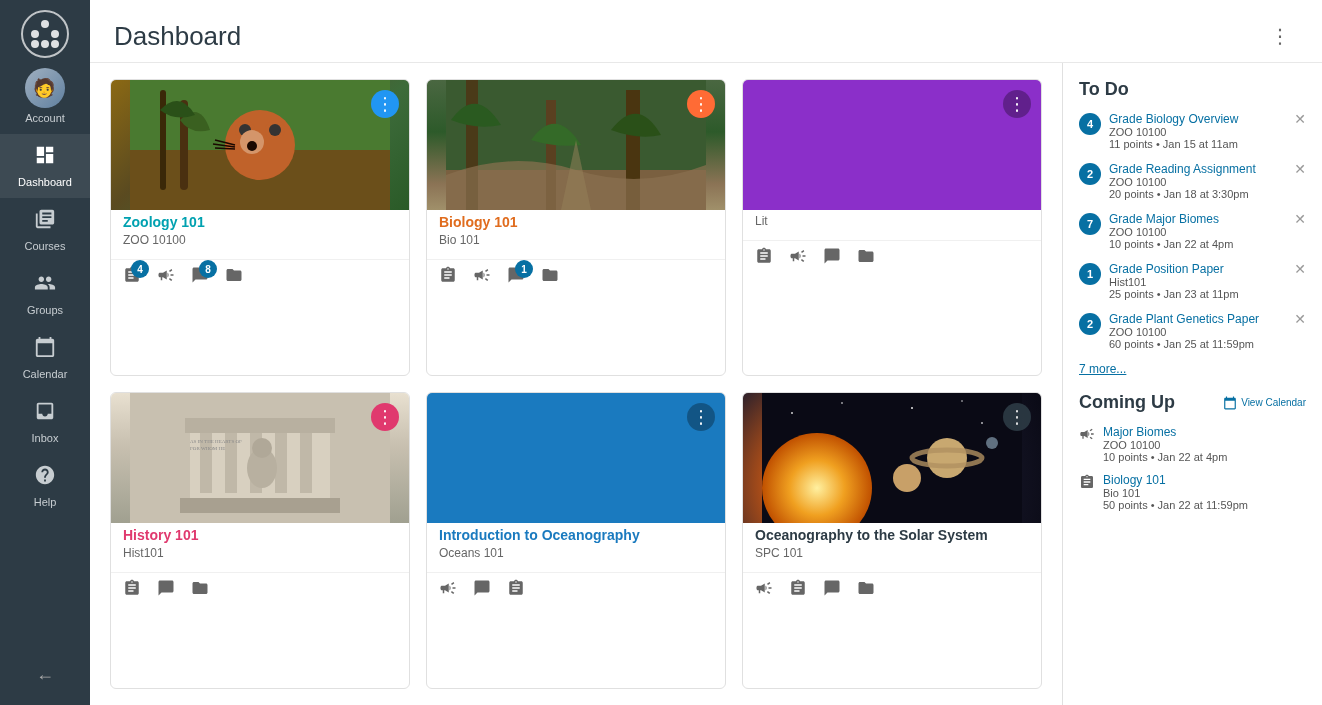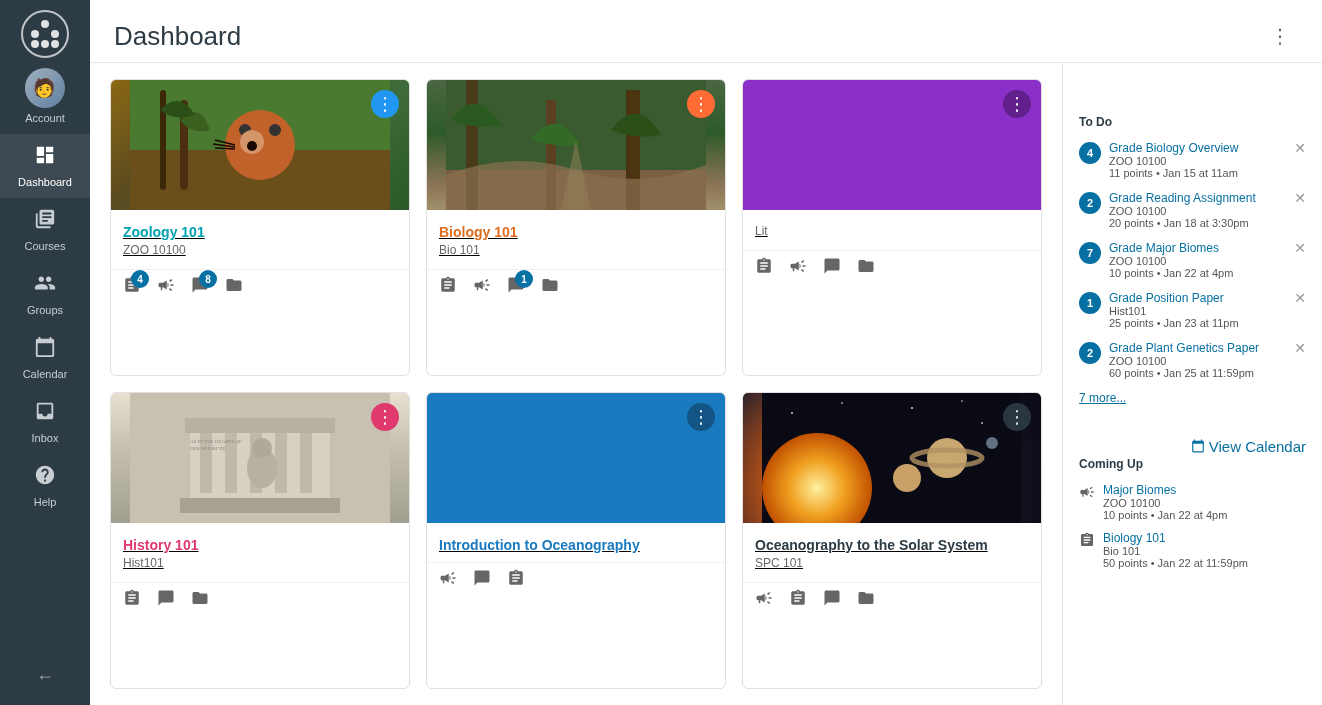--- a/index.html
+++ b/index.html
@@ -105,22 +105,21 @@
       flex-direction: column;
       position: relative;
     }
     .card-image {
       height: 130px;
       position: relative;
       overflow: hidden;
       background: #999;
     }
     .card-body {
-      padding: 14px 12px 6px;
-      text-decoration: underline;
+      padding: 4px 12px 6px;
     }
     .card-title {
       font-size: 14px;
       font-weight: 600;
       margin-bottom: 3px;
     }
     .card-code {
       font-size: 12px;
       color: #666;
       margin-bottom: 6px;
@@ -183,25 +182,24 @@
     
     .right-panel {
       width: 260px;
       border-left: 1px solid #e0e0e0;
       padding: 16px;
       overflow-y: auto;
       flex-shrink: 0;
     }
 
     .panel-section-title {
-      font-size: 12px;
+      font-size: 18px;
       font-weight: 600;
       color: #2d3b45;
       margin-bottom: 12px;
-      margin-top: 36px;
     }
 
     .todo-item {
       display: flex;
       align-items: flex-start;
       gap: 8px;
       margin-bottom: 12px;
       position: relative;
       padding-right: 20px;
     }
@@ -250,21 +248,21 @@
       text-decoration: underline;
     }
 
     .coming-up-header {
       display: flex;
       justify-content: space-between;
       margin-bottom: 12px;
     }
     .view-calendar-link {
       color: #0770a3;
-      font-size: 15px;
+      font-size: 10px;
       cursor: pointer;
       display: flex;
       align-items: center;
       gap: 4px;
     }
 
     .coming-up-item {
       display: flex;
       align-items: flex-start;
       gap: 8px;
@@ -589,20 +587,21 @@
           </button>
         </div>
       </div>
 
       <div class="course-card">
         <div class="card-image" style="background:#1a7abf;">
           <button class="card-dot-menu" style="background:rgba(0,0,0,0.3);">⋮</button>
         </div>
         <div class="card-body">
           <div class="card-title card-title-ocean">Introduction to Oceanography</div>
+          <div class="card-code">Oceans 101</div>
         </div>
         <div class="card-footer">
           <button class="card-icon-btn">
             <svg width="18" height="18" viewBox="0 0 24 24" fill="#666">
                 <path d="M18 11v2h4v-2h-4zm-2 6.61c.96.71 2.21 1.65 3.2 2.39.4-.53.8-1.07 1.2-1.6-.99-.74-2.24-1.68-3.2-2.4-.4.54-.8 1.08-1.2 1.61zM20.4 5.6c-.4-.53-.8-1.07-1.2-1.6-.99.74-2.24 1.68-3.2 2.4.4.53.8 1.07 1.2 1.6.96-.72 2.21-1.65 3.2-2.4zM4 9c-1.1 0-2 .9-2 2v2c0 1.1.9 2 2 2h1v4h2v-4h1l5 3V6L8 9H4zm11.5 3c0-1.33-.58-2.53-1.5-3.35v6.69c.92-.81 1.5-2.01 1.5-3.34z"></path>
               </svg>
           </button>
           <button class="card-icon-btn">
             <svg width="18" height="18" viewBox="0 0 24 24" fill="#666">
                 <path d="M20 2H4c-1.1 0-2 .9-2 2v18l4-4h14c1.1 0 2-.9 2-2V4c0-1.1-.9-2-2-2z"></path>

